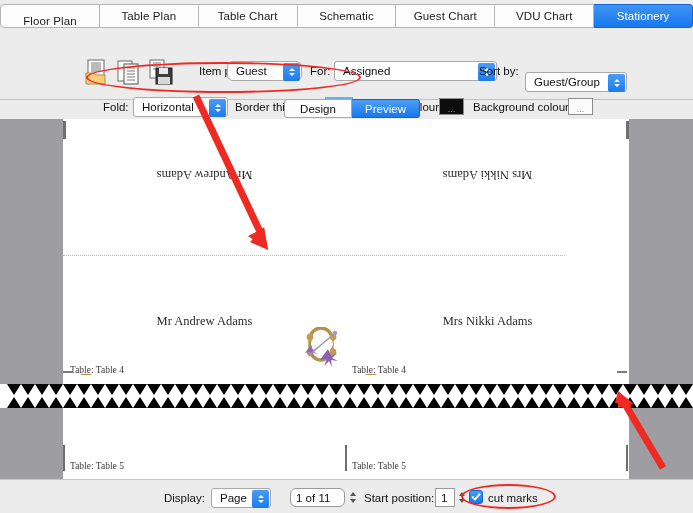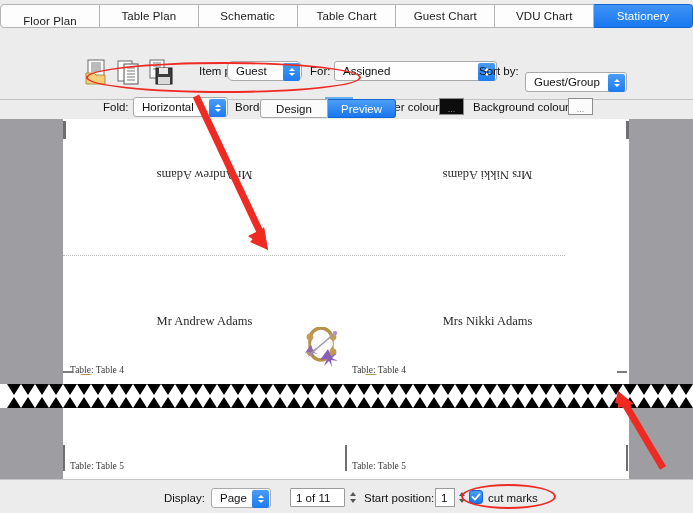--- a/index.html
+++ b/index.html
@@ -109,21 +109,21 @@
     width: 25px; height: 17px;
     border: 1px solid #8c8c8c;
     display: flex; align-items: flex-end; justify-content: center;
     font-size: 9px; line-height: 9px;
   }
   .swatch.dark { background: #0d0d0d; color: #999; }
   .swatch.light { background: #fbfbfb; color: #888; }
 
   
   .segwrap {
-    position: absolute; left: 260px; top: 99px;
+    position: absolute; left: 284px; top: 99px;
     display: flex; height: 28px;
   }
   .seg {
     width: 68px; height: 19px;
     display: flex; align-items: center; justify-content: center;
     font-size: 11.5px;
     border: 1px solid #a8a8a8;
     background: #fcfcfc; color: #111;
   }
   .seg:first-child { border-radius: 3px 0 0 3px; }
@@ -205,24 +205,24 @@
 <div id="app">
 
   <div class="tabbar">
     <div class="tab">
         <span>Floor Plan</span>
       </div>
     <div class="tab">
         <span>Table Plan</span>
       </div>
     <div class="tab">
+        <span>Table Chart</span>
+      </div>
+    <div class="tab">
         <span>Schematic</span>
-      </div>
-    <div class="tab">
-        <span>Table Chart</span>
       </div>
     <div class="tab">
         <span>Guest Chart</span>
       </div>
     <div class="tab">
         <span>VDU Chart</span>
       </div>
     <div class="tab active">
         <span>Stationery</span>
       </div>
@@ -444,21 +444,21 @@
   <div class="bottombar">
     <span class="lbl" style="left:164px; top:12px;">Display:</span>
     <div class="popup" style="left:211px; top:8px; width:60px;">
       <span>Page</span>
       <span class="arrows">
           <i class="up"></i>
           <i class="dn"></i>
         </span>
     </div>
 
-    <div class="field" style="left:290px; top:8px; width:55px; border-radius:1px;">
+    <div class="field" style="left:290px; top:8px; width:55px; border-radius:6px;">
       <span>1 of 11</span>
     </div>
     <div class="stepper" style="left:347px; top:8px;">
         <i class="up"></i>
         <i class="dn"></i>
       </div>
 
     <span class="lbl" style="left:364px; top:12px;">Start position:</span>
     <div class="field" style="left:435px; top:8px; width:20px;">
       <span>1</span>

